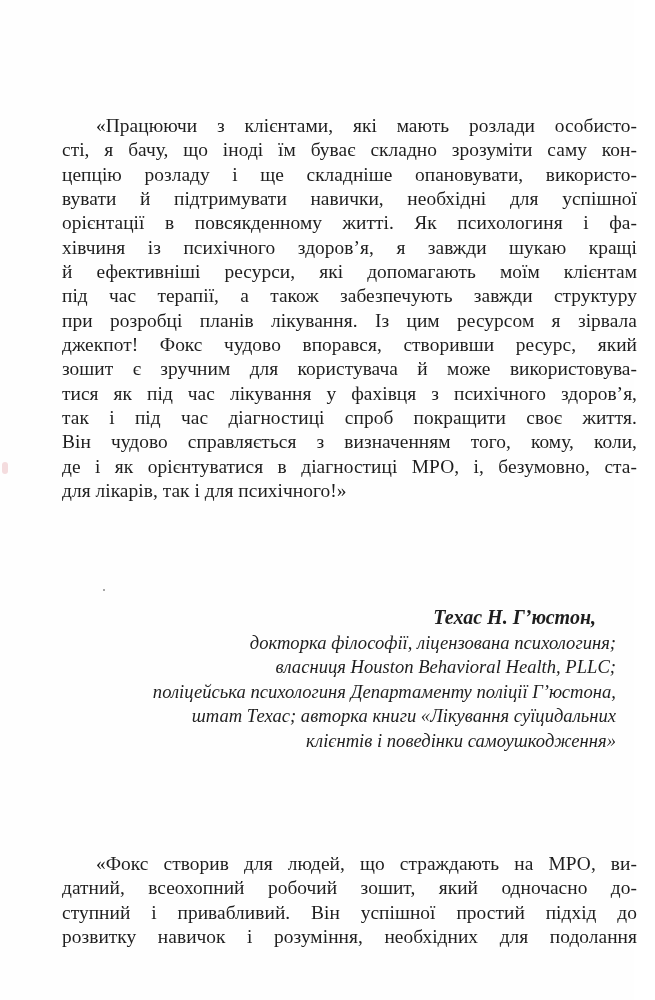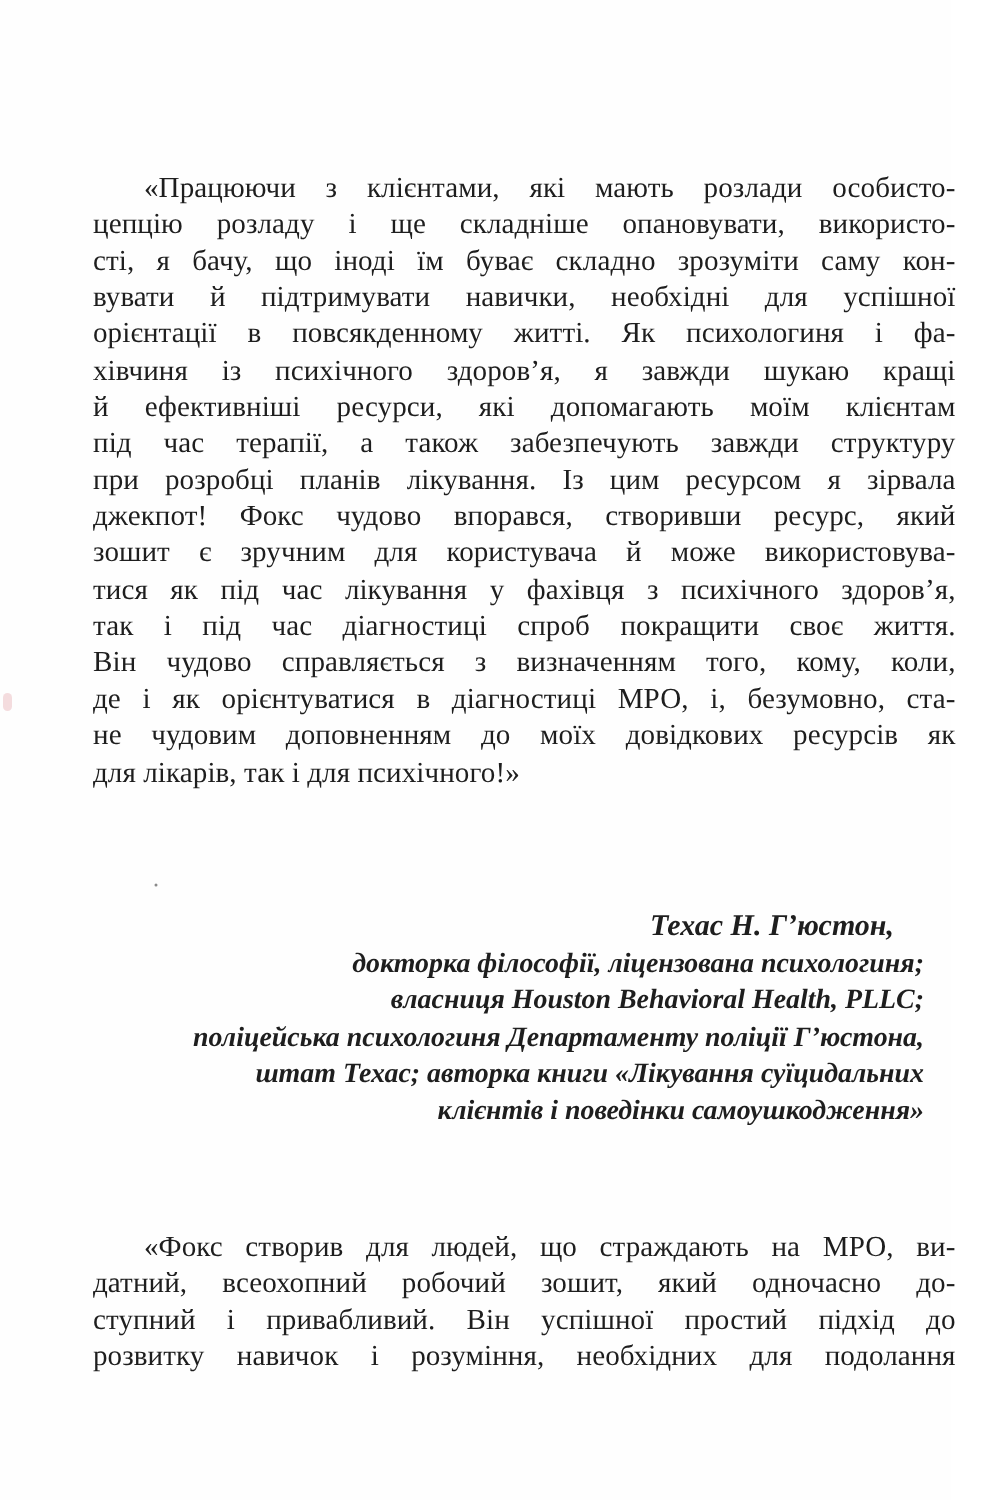--- a/index.html
+++ b/index.html
@@ -37,21 +37,21 @@
     text-align-last: justify;
     letter-spacing: 0.05px;
   }
   .line.indent {
     padding-left: 34px;
   }
   .line.last {
     text-align-last: left;
   }
   #para-1 { top: 114px; }
-  #para-2 { top: 820px; }
+  #para-2 { top: 852px; }
 
   .signature {
     position: absolute;
     right: 18px;
     top: 604px;
     text-align: right;
   }
   .sig-name {
     display: block;
     font-weight: bold;
@@ -59,21 +59,20 @@
     font-size: 20px;
     line-height: 27px;
     margin-right: 20px;
   }
   .sig-line {
     display: block;
     font-style: italic;
     font-size: 18.6px;
     line-height: 24.4px;
     white-space: nowrap;
-    font-weight: bold;
   }
   .scan-mark {
     position: absolute;
     left: 2px;
     top: 462px;
     width: 6px;
     height: 12px;
     border-radius: 3px;
     background: #f1d3d6;
     opacity: 0.8;
@@ -91,35 +90,34 @@
 </head>
 <body>
 
 <div class="page">
 
   <div class="scan-mark"></div>
   <div class="scan-dot"></div>
 
   <div class="para" id="para-1">
     <span class="line indent">«Працюючи з клієнтами, які мають розлади особисто-</span>
+    <span class="line">сті, я бачу, що іноді їм буває складно зрозуміти саму кон-</span>
     <span class="line">цепцію розладу і ще складніше опановувати, використо-</span>
-    <span class="line">сті, я бачу, що іноді їм буває складно зрозуміти саму кон-</span>
     <span class="line">вувати й підтримувати навички, необхідні для успішної</span>
     <span class="line">орієнтації в повсякденному житті. Як психологиня і фа-</span>
     <span class="line">хівчиня із психічного здоров’я, я завжди шукаю кращі</span>
     <span class="line">й ефективніші ресурси, які допомагають моїм клієнтам</span>
     <span class="line">під час терапії, а також забезпечують завжди структуру</span>
     <span class="line">при розробці планів лікування. Із цим ресурсом я зірвала</span>
     <span class="line">джекпот! Фокс чудово впорався, створивши ресурс, який</span>
     <span class="line">зошит є зручним для користувача й може використовува-</span>
     <span class="line">тися як під час лікування у фахівця з психічного здоров’я,</span>
     <span class="line">так і під час діагностиці спроб покращити своє життя.</span>
     <span class="line">Він чудово справляється з визначенням того, кому, коли,</span>
     <span class="line">де і як орієнтуватися в діагностиці МРО, і, безумовно, ста-</span>
-    <span class="line">не чудовим доповненням до моїх довідкових ресурсів як</span>
     <span class="line last">для лікарів, так і для психічного!»</span>
   </div>
 
   <div class="signature">
     <span class="sig-name">Техас Н. Г’юстон,</span>
     <span class="sig-line">докторка філософії, ліцензована психологиня;</span>
     <span class="sig-line">власниця Houston Behavioral Health, PLLC;</span>
     <span class="sig-line">поліцейська психологиня Департаменту поліції Г’юстона,</span>
     <span class="sig-line">штат Техас;  авторка книги «Лікування суїцидальних</span>
     <span class="sig-line">клієнтів і поведінки самоушкодження»</span>

